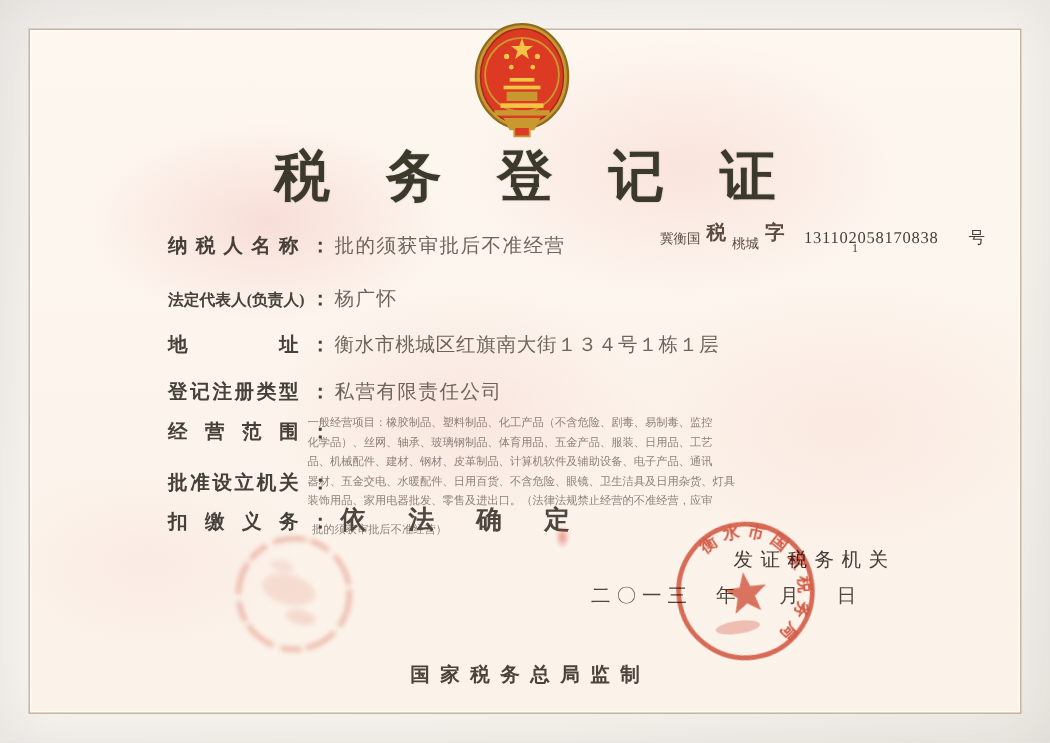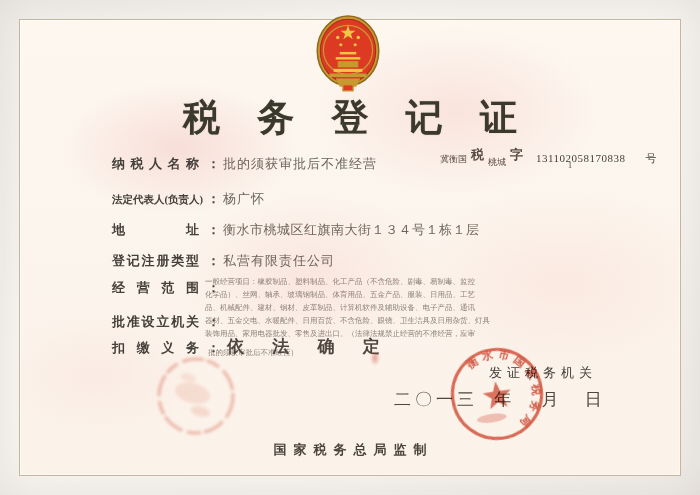--- a/index.html
+++ b/index.html
@@ -70,21 +70,21 @@
   .val-addr{letter-spacing:.5px;}
   .scope{position:absolute;left:205px;top:275px;z-index:3;width:285px;
     font-size:7.5px;line-height:13px;color:#8e8179;letter-spacing:0;}
   .scope div{white-space:nowrap;}
   .scope-tail{position:absolute;left:208px;top:348px;z-index:3;font-size:7.5px;color:#8e8179;white-space:nowrap;}
   .val-approver{position:absolute;left:199px;top:316px;z-index:4;font-size:13.5px;color:#6a6159;letter-spacing:1.5px;}
   .val-withhold{font-size:17px;letter-spacing:12px;color:#4e463f;font-weight:bold;margin-left:4px;}
   
   .issuer{position:absolute;left:441px;top:364px;z-index:4;font-size:13px;font-weight:normal;
     color:#413c35;letter-spacing:5px;white-space:nowrap;margin-left:48px;}
-  .dateline{position:absolute;left:394px;top:388px;z-index:4;font-size:17px;color:#4e463f;white-space:nowrap;}
+  .dateline{position:absolute;left:394px;top:388px;z-index:4;font-size:13px;color:#4e463f;white-space:nowrap;}
   .dateline .yr{letter-spacing:4px;}
   .dateline .u1{margin-left:12px;} .dateline .u2{margin-left:26px;} .dateline .u3{margin-left:22px;}
   .footer{position:absolute;top:441px;left:0;width:100%;z-index:4;text-align:center;
     font-size:13px;color:#4b443c;letter-spacing:7px;text-indent:7px;font-weight:bold;}
   
   .seal-right{position:absolute;left:444px;top:341px;width:106px;height:106px;z-index:6;
     mix-blend-mode:multiply;opacity:.88;transform:rotate(-8deg);filter:blur(.3px);}
   .seal-left{position:absolute;left:146px;top:350px;width:100px;height:92px;z-index:6;
     mix-blend-mode:multiply;opacity:.42;filter:blur(1.6px);transform:rotate(14deg);}
   .speck{position:absolute;left:370px;top:350px;width:10px;height:16px;z-index:5;border-radius:50%;

